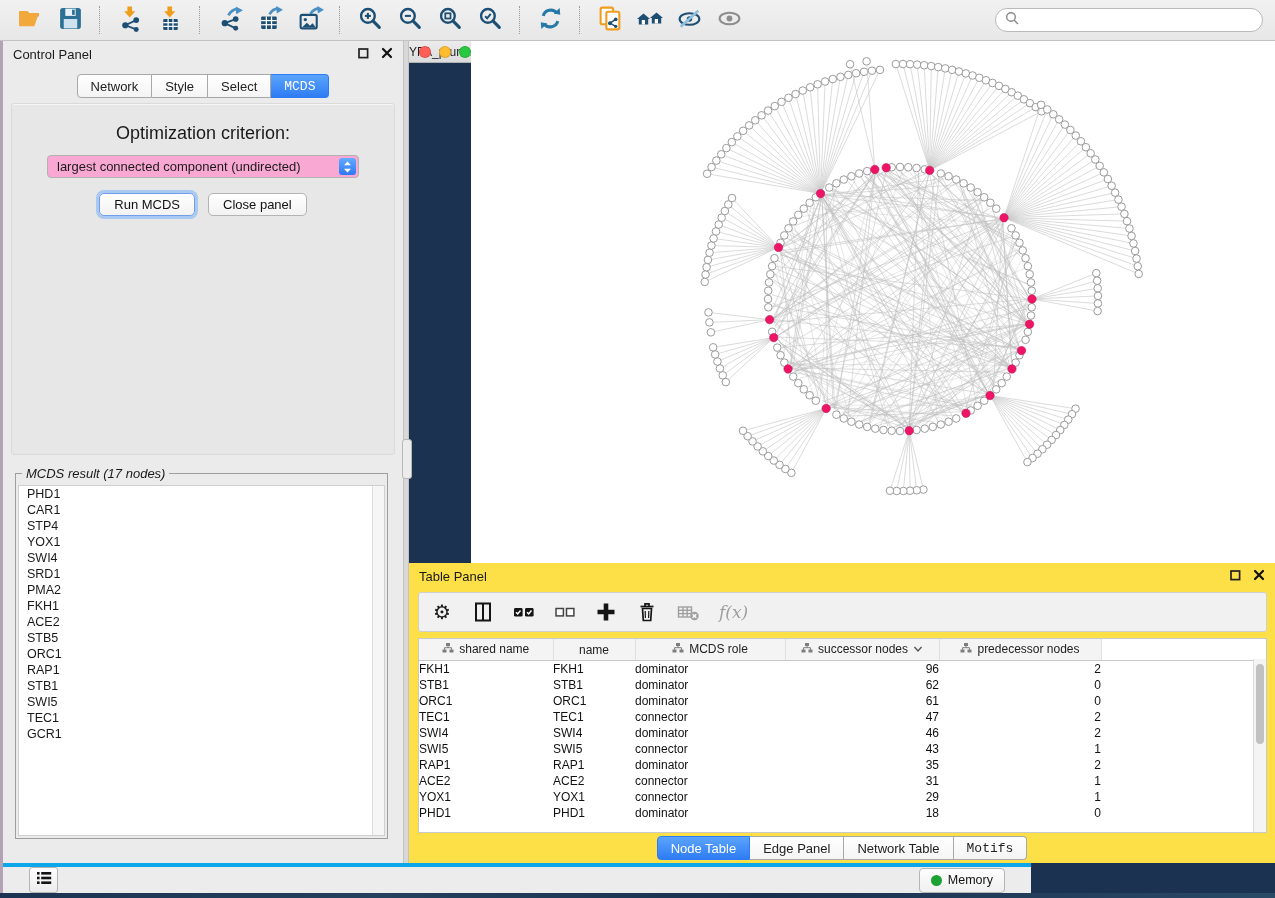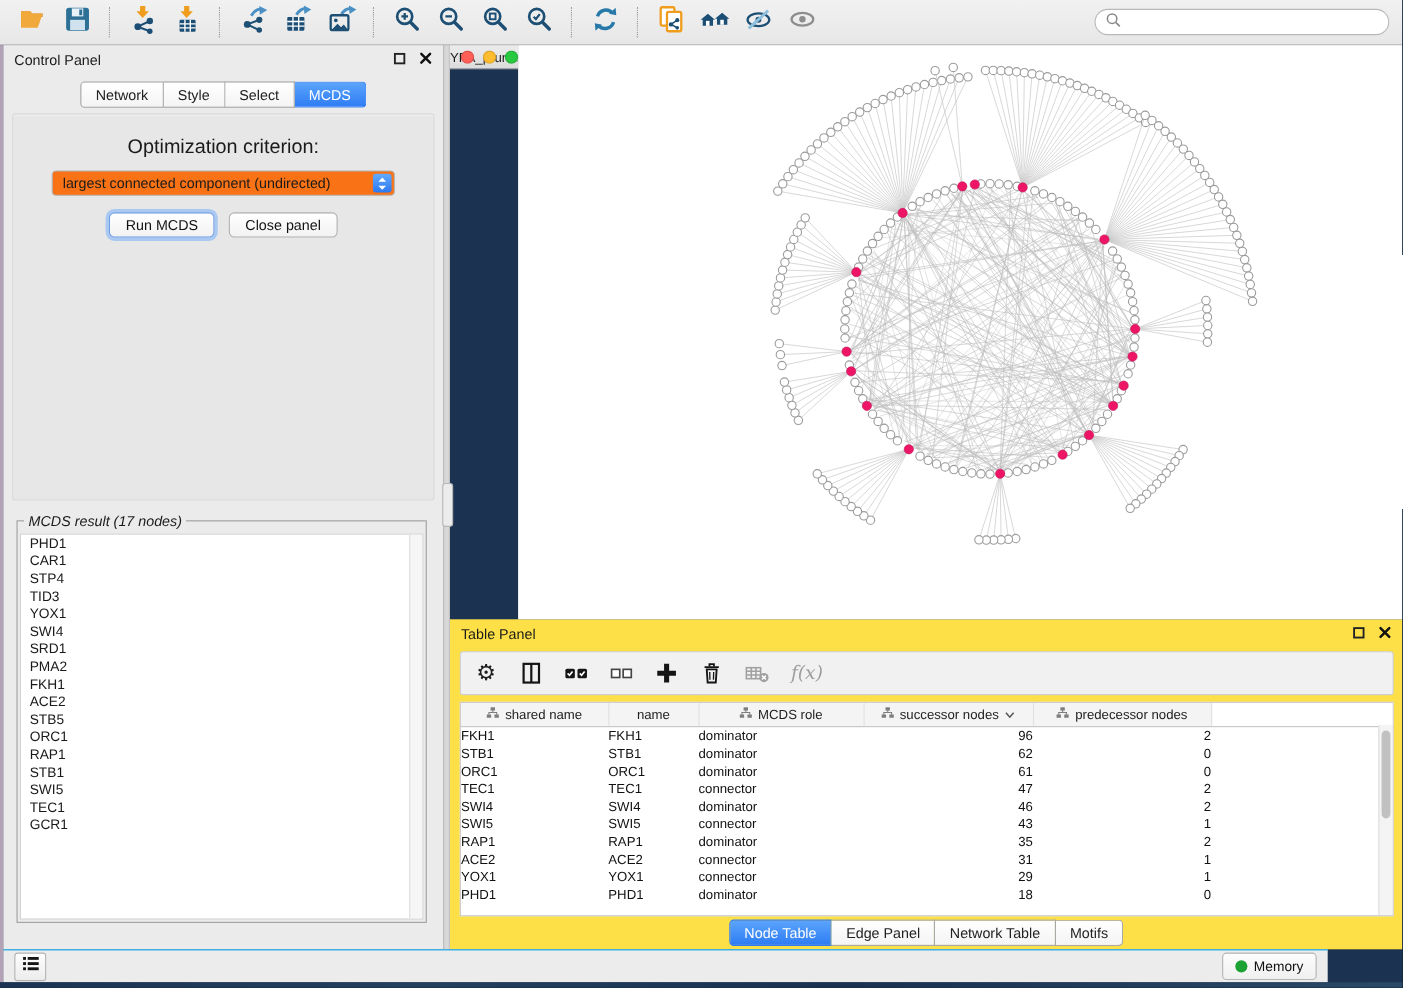--- a/index.html
+++ b/index.html
@@ -19,27 +19,27 @@
   .edge-strip{position:absolute;top:41px;left:0;width:3px;height:852px;background:#b3a2b5;}
   .content{position:absolute;top:41px;left:3px;width:1272px;height:822px;display:flex;}
   
   .cp{width:400px;flex:none;background:#ebebeb;position:relative;box-sizing:border-box;}
   .panel-head{height:26px;display:flex;align-items:center;padding:0 10px;font-size:13px;}
   .panel-chrome{margin-left:auto;display:flex;gap:11px;align-items:center;}
   .seg{display:flex;}
   .seg .tab{font-size:13px;height:22px;padding:0 13px;background:linear-gradient(#fff,#f4f4f4);
             border:1px solid #a8a8a8;border-left:none;color:#222;display:flex;align-items:center;}
   .seg .tab:first-child{border-left:1px solid #a8a8a8;border-radius:4px 0 0 4px;}
-  .seg .tab:last-child{border-radius:0 4px 4px 0;}
+  .seg .tab:last-child{border-radius:0 4px 4px 0;font-family:Liberation Mono, monospace;}
   .seg .tab.active{background:linear-gradient(#5ba4fc,#2e7cf4);border-color:#2e7cf4;color:#fff;}
   .cp-tabs{display:flex;justify-content:center;margin-top:7px;}
   .cp-sub{margin:5px 8px 0 8px;height:352px;background:#e7e7e7;border:1px solid #dadada;border-radius:3px;
           box-shadow:inset 0 1px 0 #f6f6f6;display:flex;flex-direction:column;align-items:center;box-sizing:border-box;}
   .opt-label{margin-top:19px;font-size:18px;}
-  .selectbox{margin-top:11px;width:312px;height:23px;background:#f97316;border:1px solid #b2b2b2;border-radius:4px;
+  .selectbox{margin-top:11px;width:312px;height:23px;background:#f9a8d4;border:1px solid #b2b2b2;border-radius:4px;
              display:flex;align-items:center;position:relative;font-size:13px;padding-left:9px;box-sizing:border-box;}
   .stepper{position:absolute;right:2px;top:2px;bottom:2px;width:17px;border-radius:3px;
            background:linear-gradient(#63aaff,#2c79f1);display:flex;flex-direction:column;
            align-items:center;justify-content:center;gap:1px;}
   .btn-row{margin-top:15px;display:flex;gap:13px;}
   .mac-btn{height:23px;padding:0 14px;font-size:13px;color:#111;background:linear-gradient(#fff,#f2f2f2);
            border:1px solid #b3b3b3;border-radius:5px;display:flex;align-items:center;}
   .mac-btn.focus{box-shadow:0 0 0 3px #a9c9f2;border-color:#6f9fe8;}
   fieldset.mcds{position:absolute;left:12px;right:15px;top:425px;bottom:24px;margin:0;padding:2px;
                 border:1px solid #9e9e9e;background:transparent;}
@@ -67,30 +67,30 @@
   .tp{height:300px;flex:none;background:#fde047;display:flex;flex-direction:column;box-sizing:border-box;}
   .tp-toolbar{margin:3px 8px 6px 9px;height:40px;flex:none;border:1px solid #cfcfcf;border-radius:3px;
               background:#f1f1f1;display:flex;align-items:center;padding:0 10px;gap:15px;box-sizing:border-box;}
   .tp-btn{width:26px;height:26px;display:flex;align-items:center;justify-content:center;}
   .gear-glyph{font-size:20px;line-height:20px;color:#1c1c1c;}
   .table-wrap{margin:0 8px 0 9px;flex:1;background:#fff;border:1px solid #c9c9c9;position:relative;overflow:hidden;}
   table.nodes{border-collapse:collapse;table-layout:fixed;width:100%;font-size:12px;}
   table.nodes th{height:19px;background:#f4f4f4;border-right:1px solid #e0e0e0;border-bottom:1px solid #c9c9c9;
                  font-weight:normal;color:#222;}
   table.nodes th.filler{background:#fff;border-right:none;}
-  .th-inner{display:flex;align-items:center;justify-content:center;gap:5px;}
+  .th-inner{display:flex;justify-content:center;gap:5px;}
   table.nodes td{height:16px;padding:0;color:#111;white-space:nowrap;overflow:hidden;}
   td.c0{padding-left:14px;} td.c1{padding-left:8px;} td.c2{padding-left:10px;}
   td.c3{text-align:right;padding-right:22px;} td.c4{text-align:right;padding-right:14px;}
   .vscroll{position:absolute;right:0;top:20px;bottom:0;width:12px;background:#f4f4f4;border-left:1px solid #ddd;}
   .vthumb{position:absolute;left:2px;top:5px;width:8px;height:80px;background:#c1c1c1;border-radius:4px;}
   .tp-tabs{height:30px;flex:none;display:flex;justify-content:center;align-items:center;}
   
-  .statusbar{position:absolute;left:3px;top:863px;width:1204px;height:30px;box-sizing:border-box;
-             background:#ececec;border-top:1px solid #0ea5e9;display:flex;align-items:center;padding:0 10px;}
+  .statusbar{position:absolute;left:3px;top:863px;width:1028px;height:30px;box-sizing:border-box;
+             background:#ececec;border-top:4px solid #0ea5e9;display:flex;align-items:center;padding:0 26px;}
   .list-btn{width:27px;height:24px;border:1px solid #b5b5b5;border-radius:3px;
             background:linear-gradient(#fefefe,#ececec);display:flex;align-items:center;justify-content:center;}
   .mem-btn{margin-left:auto;height:23px;border:1px solid #b5b5b5;border-radius:4px;
            background:linear-gradient(#fdfdfd,#f0f0f0);display:flex;align-items:center;gap:6px;
            padding:0 11px;font-size:12.5px;color:#111;}
   .mem-dot{width:11px;height:11px;border-radius:50%;background:#1ba233;}
   .desktop-bottom{position:absolute;left:0;top:893px;width:1275px;height:5px;
                   background:linear-gradient(90deg,#1c3352,#24405f 30%,#1a3050 60%,#2a4a66);}
 </style>
 </head>
@@ -302,21 +302,20 @@
         </div>
       </div>
 
       <fieldset class="mcds">
         <legend>MCDS result (17 nodes)</legend>
         <div class="mlist">
           <div id="mcds-items">
               <div class="item">PHD1</div>
               <div class="item">CAR1</div>
               <div class="item">STP4</div>
-              <div class="item">TID3</div>
               <div class="item">YOX1</div>
               <div class="item">SWI4</div>
               <div class="item">SRD1</div>
               <div class="item">PMA2</div>
               <div class="item">FKH1</div>
               <div class="item">ACE2</div>
               <div class="item">STB5</div>
               <div class="item">ORC1</div>
               <div class="item">RAP1</div>
               <div class="item">STB1</div>

